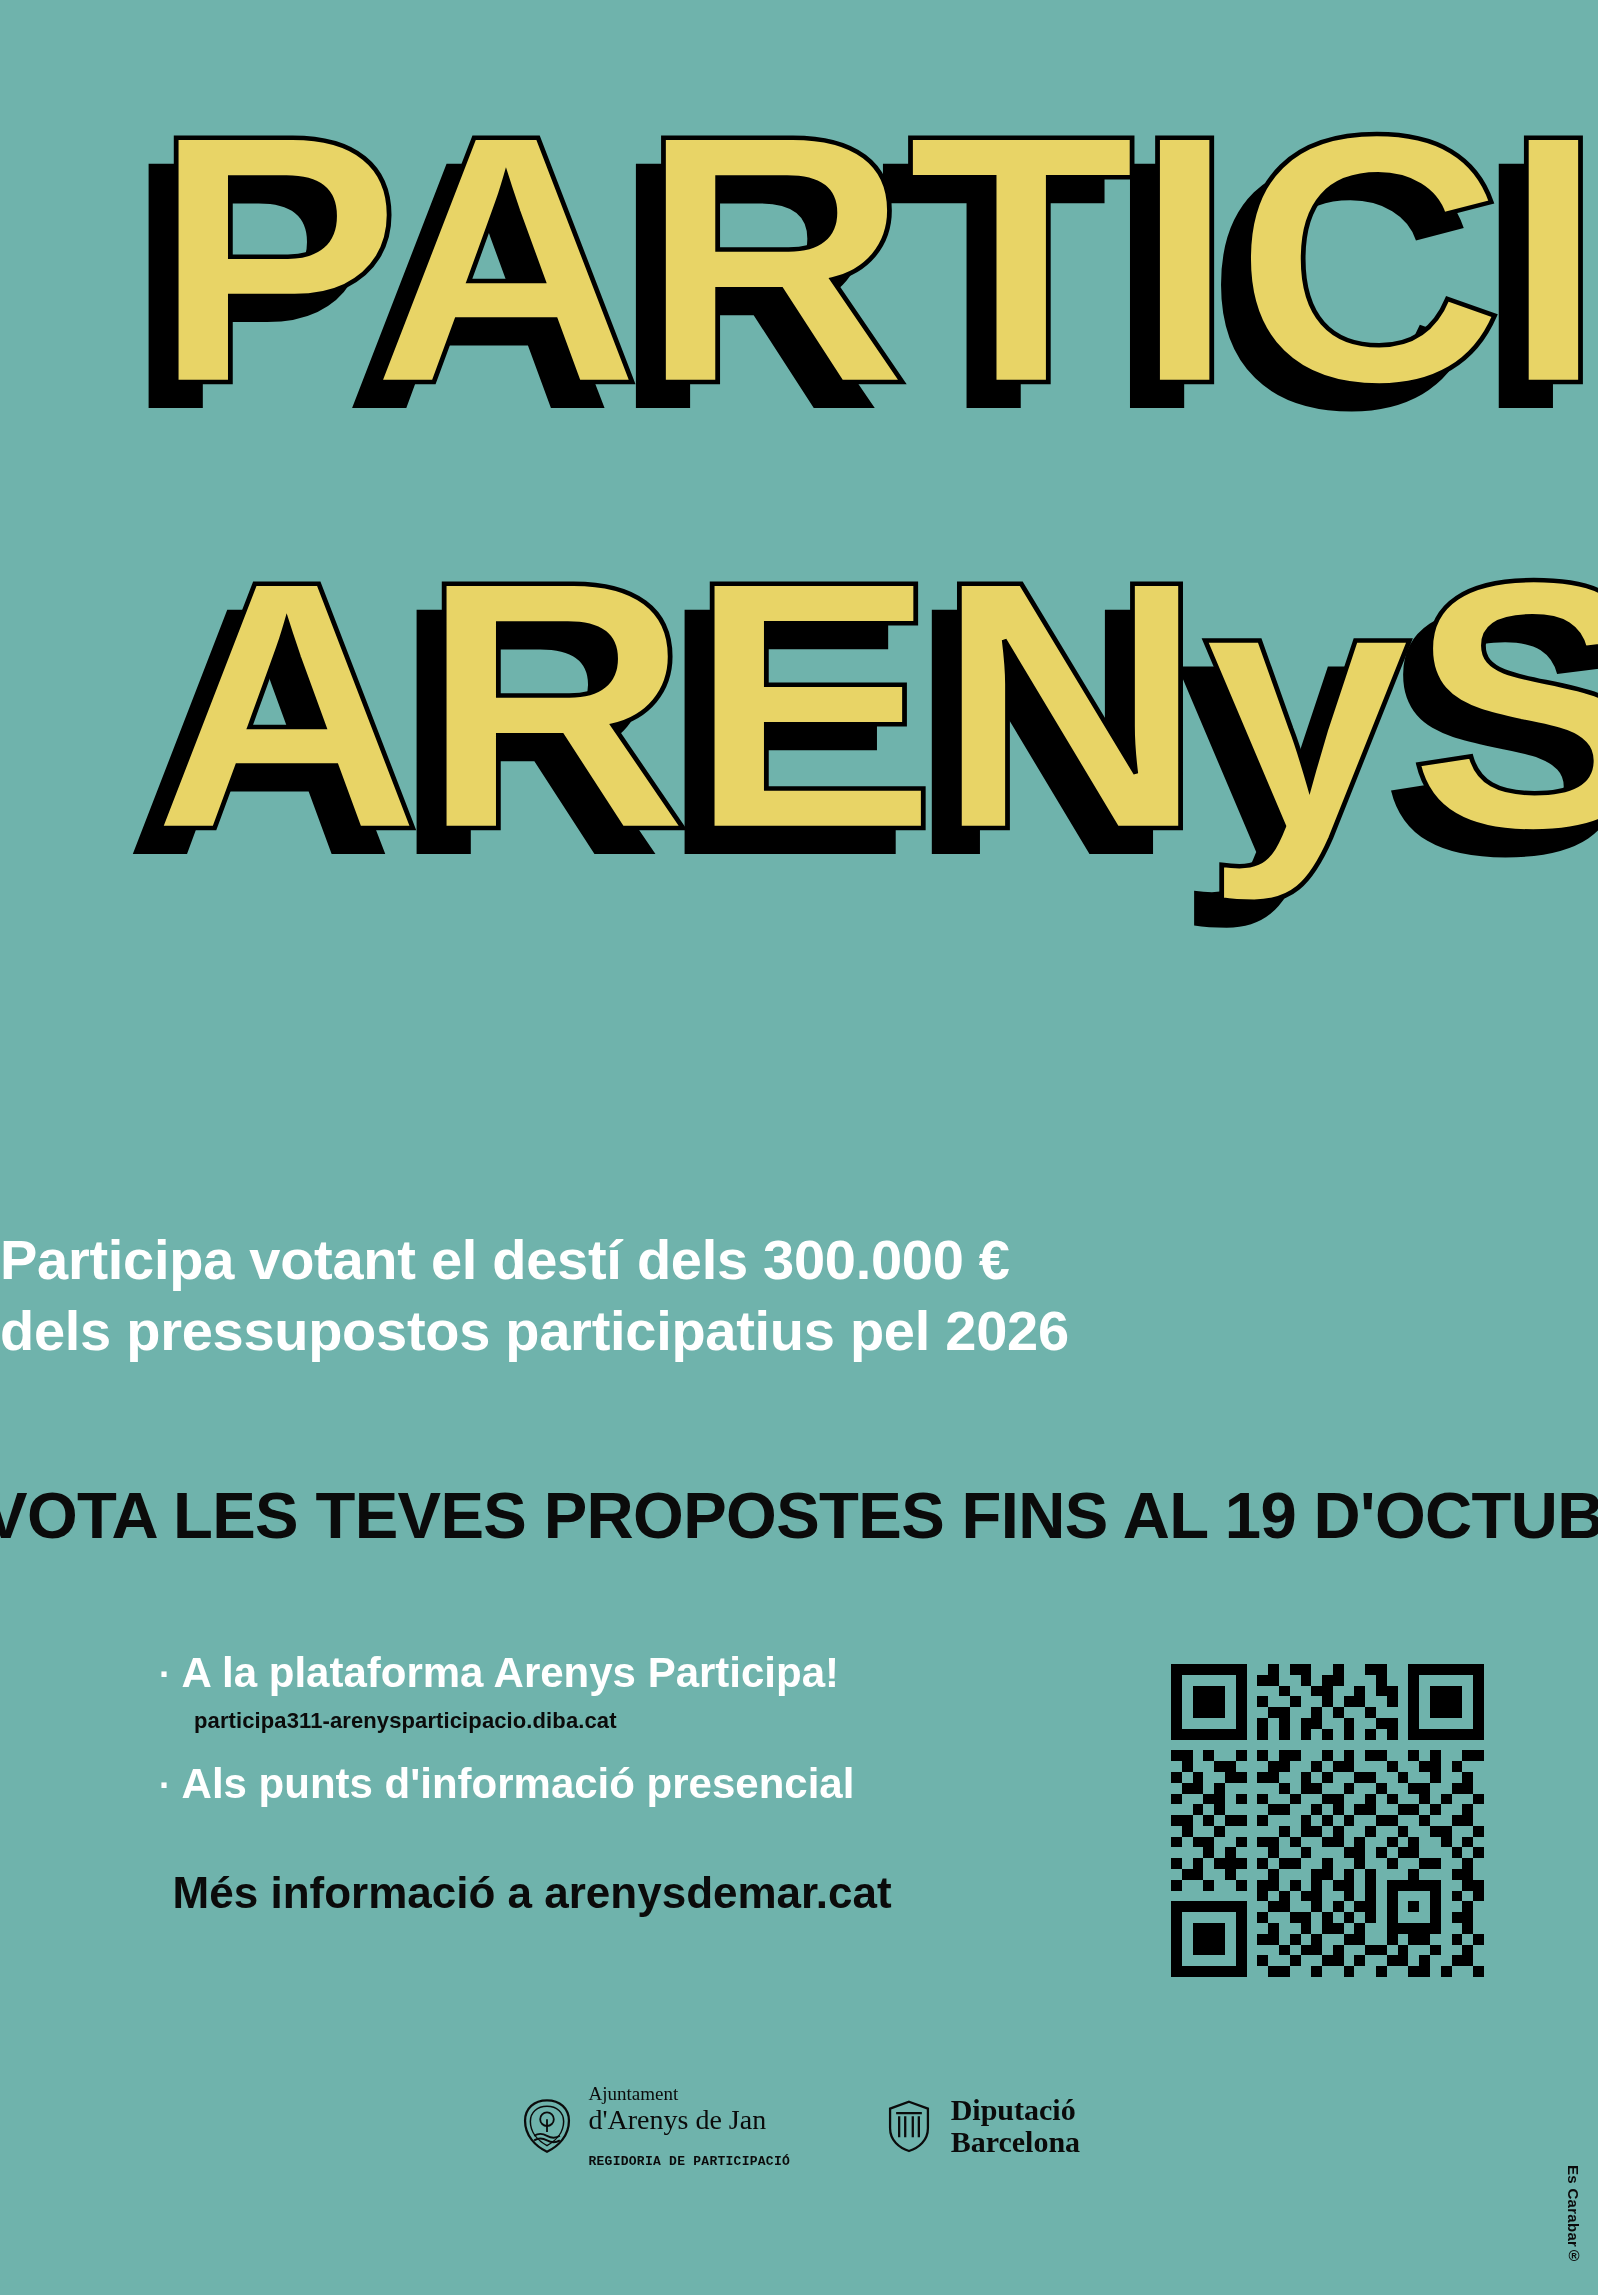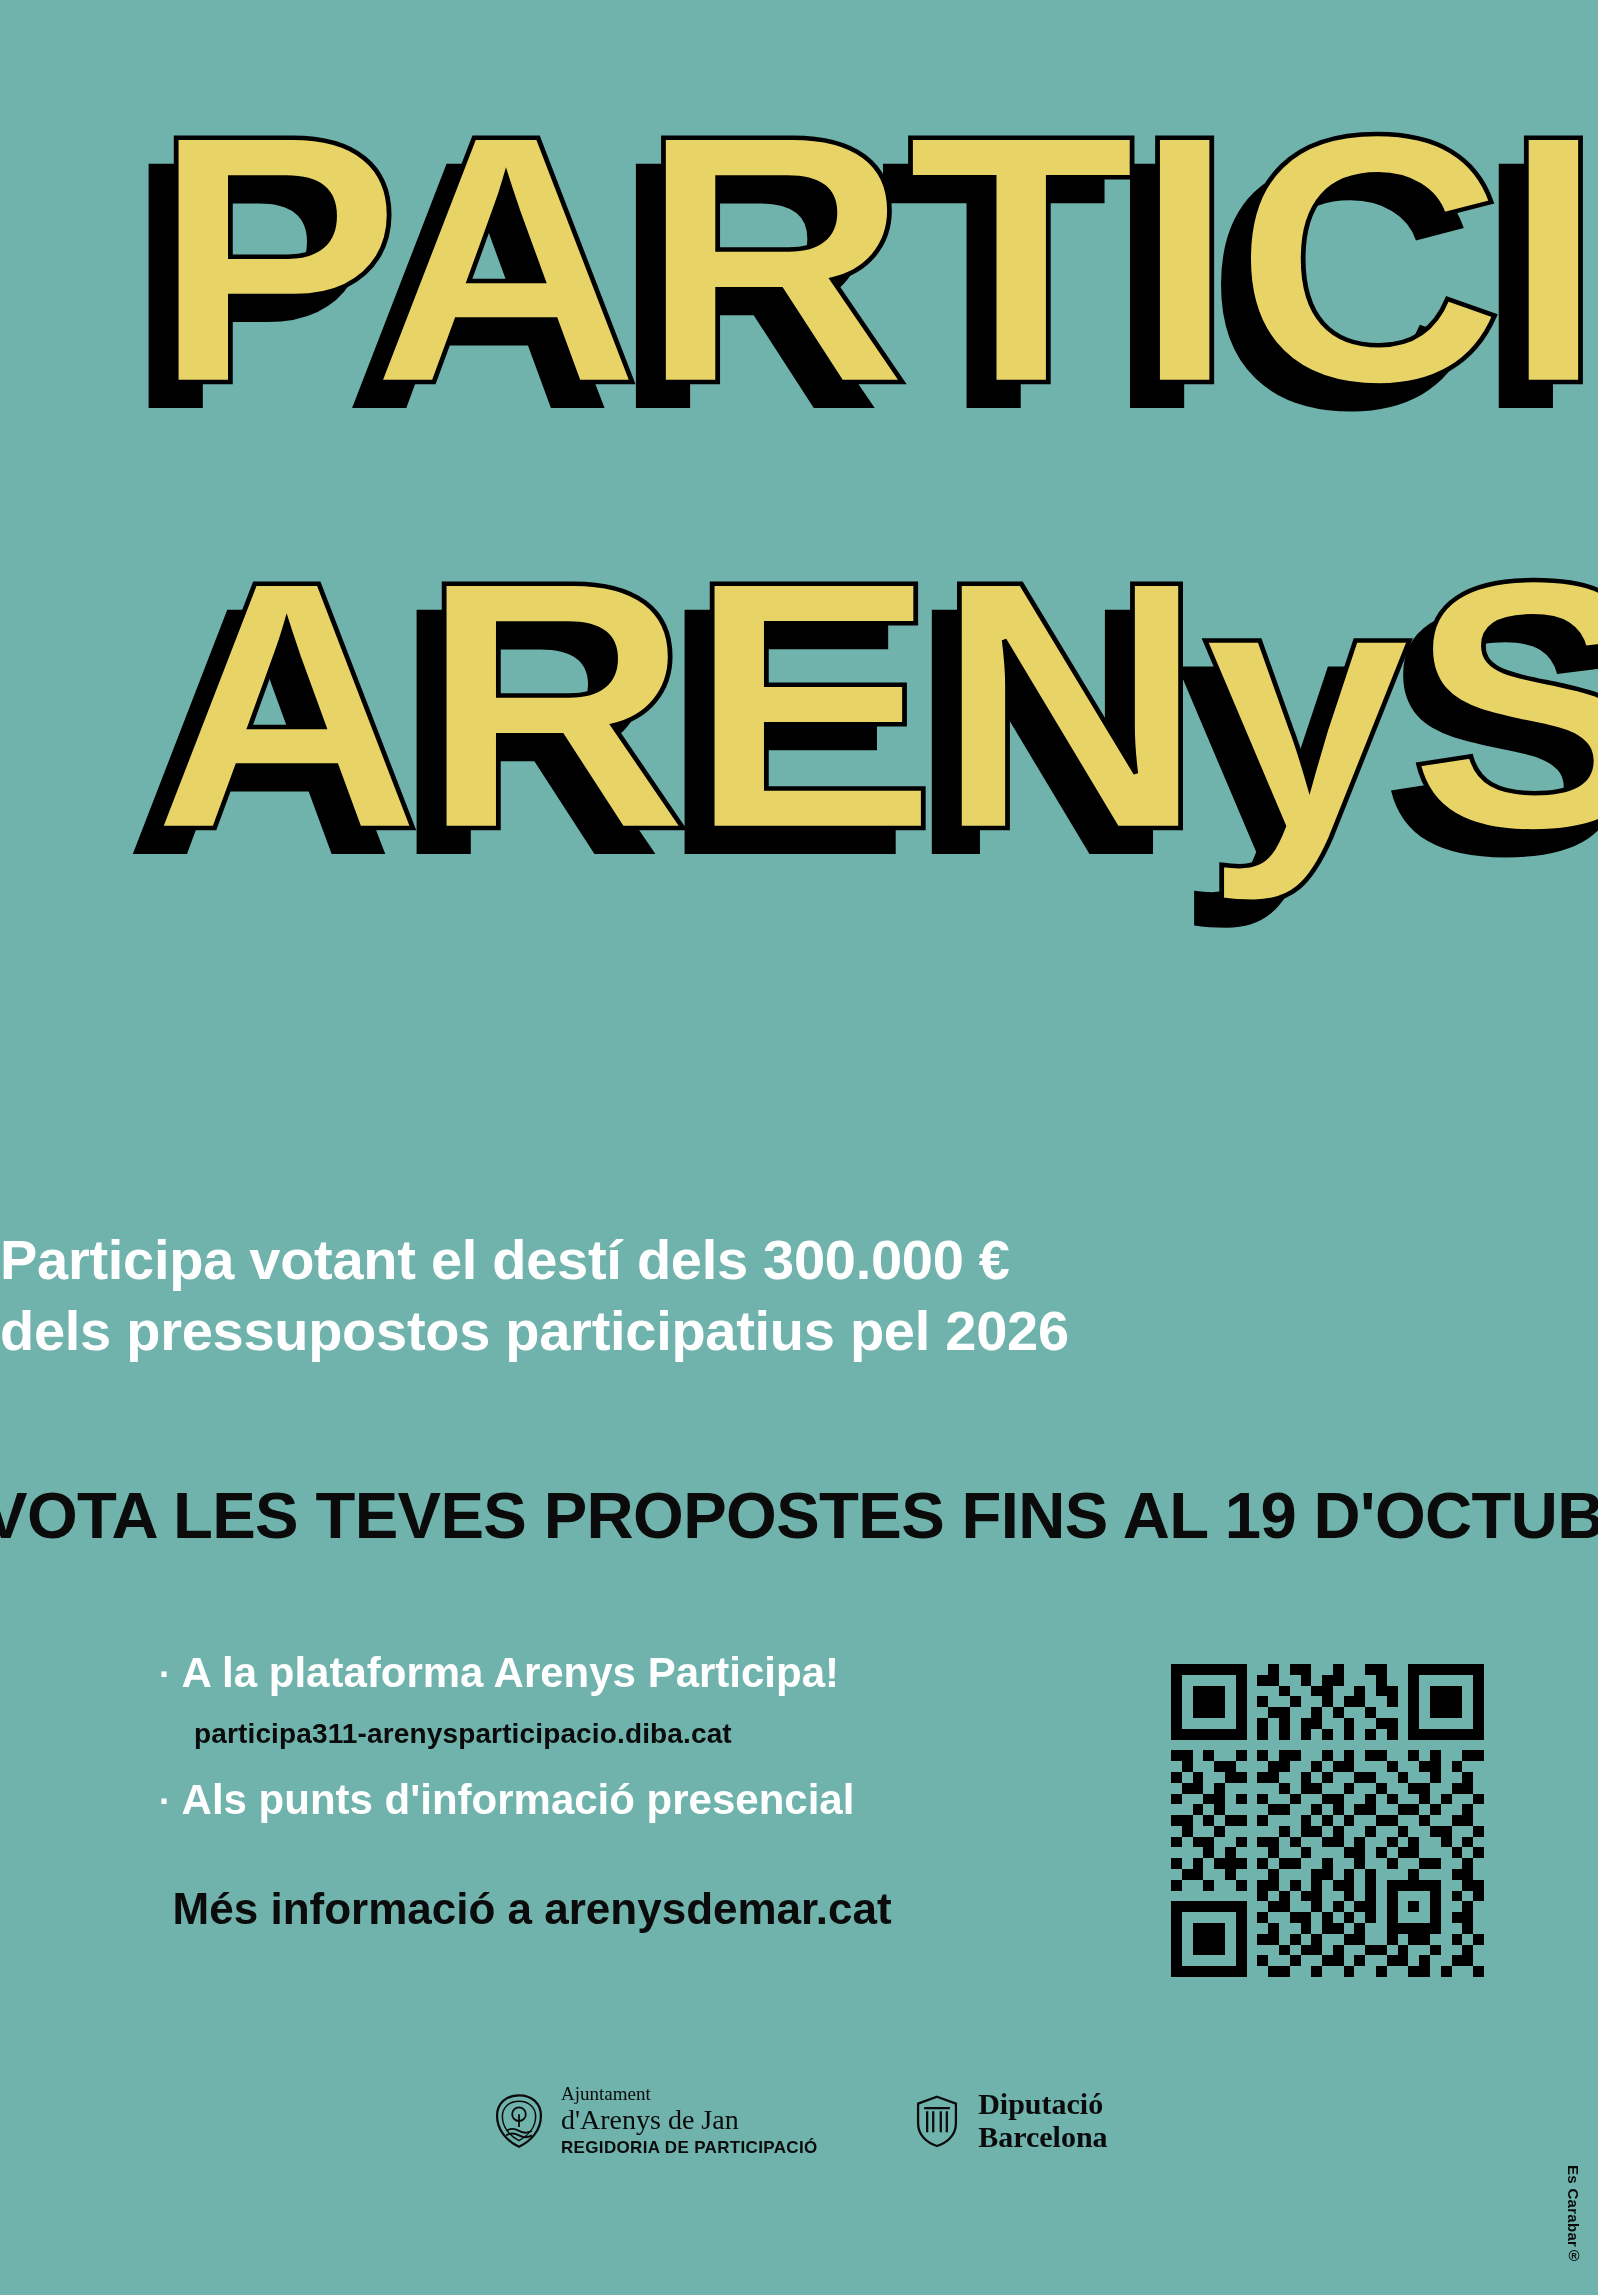--- a/index.html
+++ b/index.html
@@ -126,23 +126,23 @@
     color: #ffffff;
     font-size: 36px;
     margin-right: 10.6px;
     line-height: 1;
   }
 
   .url-small {
     color: #0b0b0b;
     font-family: "Liberation Sans Narrow", "Liberation Sans", sans-serif;
     font-weight: 700;
-    font-size: 28px;
+    font-size: 22px;
     letter-spacing: 0.005em;
-    margin: 21px 0 26px 35px;
+    margin: 11px 0 26px 35px;
   }
 
   .bullet-row.second {
     margin-top: 0;
     margin-bottom: 0;
   }
 
   .moreinfo {
     margin-top: 59px;
     margin-left: 13.6px;
@@ -201,26 +201,26 @@
     font-weight: 400;
     display: block;
   }
   .logo-text .l2 {
     font-family: "Liberation Serif", serif;
     font-size: 28px;
     font-weight: 400;
     display: block;
   }
   .logo-text .l3 {
-    font-family: Liberation Sans, sans-serif;
-    font-size: 17px;
+    font-family: Liberation Mono, monospace;
+    font-size: 13px;
     font-weight: 700;
     letter-spacing: 0.02em;
     display: block;
-    margin-top: 4px;
+    margin-top: 20px;
   }
 
   .logo-dib .d1, .logo-dib .d2 {
     display: block;
     font-family: Liberation Serif, serif;
     font-weight: 700;
     font-size: 30px;
   }
 
   

